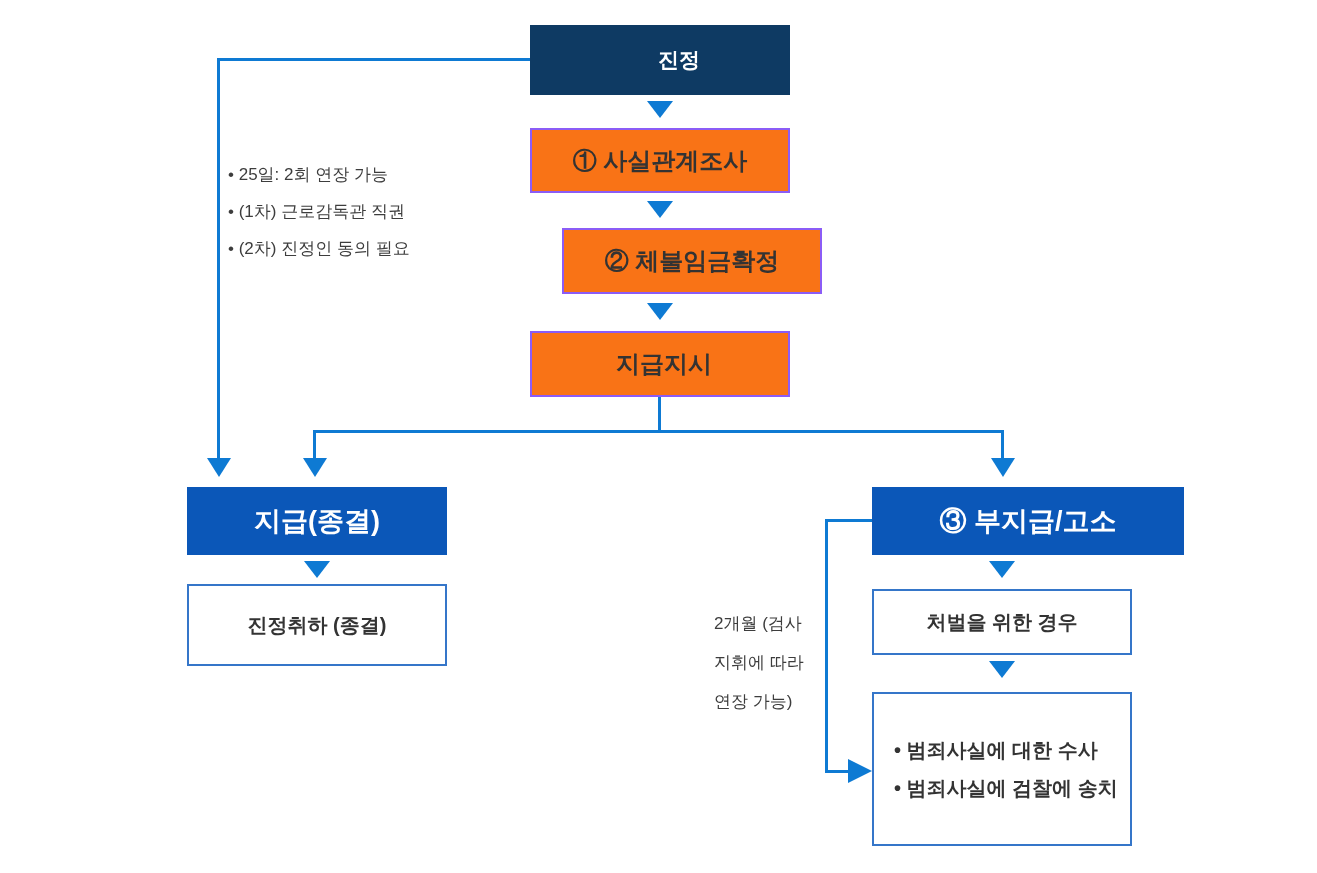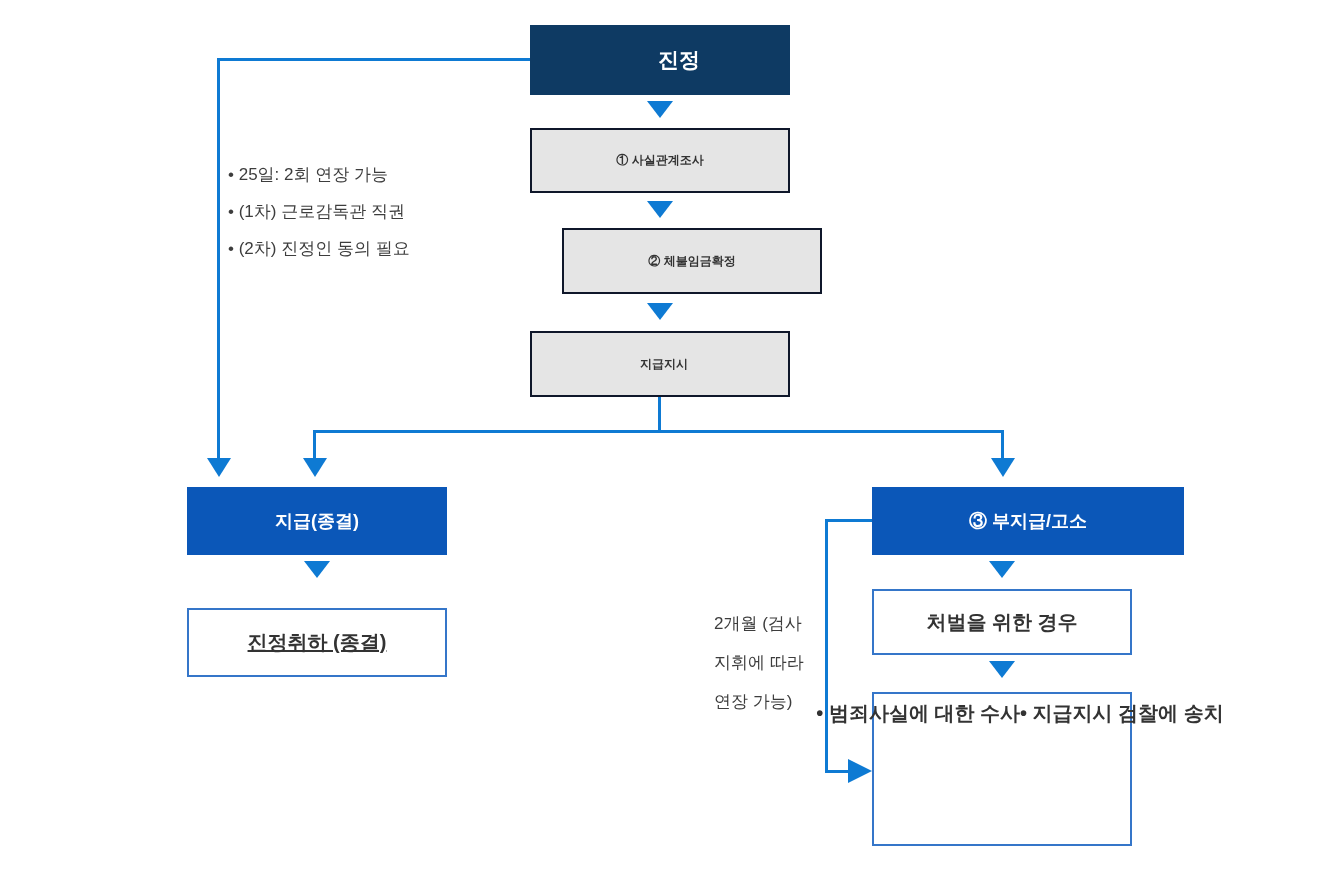--- a/index.html
+++ b/index.html
@@ -26,27 +26,27 @@
   }
   .box.dark {
     background: #0e3a63;
     color: #ffffff;
     font-size: 21px;
     padding-left: 38px;
   }
   .box.blue {
     background: #0b57b8;
     color: #ffffff;
-    font-size: 18px;
+    font-size: 27px;
   }
   .box.outline-muted {
-    background: #e5e5e5;
-    border: 2px solid #0f172a;
+    background: #f97316;
+    border: 2px solid #8b5cf6;
     color: #333333;
-    font-size: 12px;
+    font-size: 24px;
   }
   .box.outline-bright {
     background: #ffffff;
     border: 2px solid #3576c9;
     color: #333333;
     font-size: 20px;
   }
   .line {
     position: absolute;
     background: #0e7ad3;
@@ -83,24 +83,24 @@
     white-space: nowrap;
   }
   .note .note-line.bulleted::before {
     content: "\2022\00a0";
   }
   .note-right .note-line {
     line-height: 31px;
     margin-top: 8px;
   }
   .bullet-box {
-    flex-direction: row;
+    flex-direction: column;
     align-items: flex-start;
     justify-content: center;
-    padding-left: 36px;
+    padding-left: 20px;
     font-size: 19px;
     color: #333333;
     text-align: left;
   }
   .bullet-box .bullet-line {
     display: block;
     line-height: 38px;
     white-space: nowrap;
   }
   .bullet-box .bullet-line::before {
@@ -136,33 +136,33 @@
   <div class="line" style="left:313px; top:430px; width:3px; height:29px;"></div>
   <div class="tri-down head" style="left:303px; top:458px;"></div>
 
   <div class="line" style="left:1001px; top:430px; width:3px; height:29px;"></div>
   <div class="tri-down head" style="left:991px; top:458px;"></div>
 
   <div class="box blue" style="left:187px; top:487px; width:260px; height:68px;">지급(종결)</div>
 
   <div class="tri-down" style="left:304px; top:561px;"></div>
 
-  <div class="box outline-bright" style="left:187px; top:608px; width:260px; height:69px;text-decoration:underline;">진정취하 (종결)</div>
+  <div class="box outline-bright" style="left:187px; top:584px; width:260px; height:82px;">진정취하 (종결)</div>
 
   <div class="box blue" style="left:872px; top:487px; width:312px; height:68px;">③ 부지급/고소</div>
 
   <div class="tri-down" style="left:989px; top:561px;"></div>
 
   <div class="box outline-bright" style="left:872px; top:589px; width:260px; height:66px;">처벌을 위한 경우</div>
 
   <div class="tri-down" style="left:989px; top:661px;"></div>
 
   <div class="box outline-bright bullet-box" style="left:872px; top:692px; width:260px; height:154px;">
     <span class="bullet-line">범죄사실에 대한 수사</span>
-    <span class="bullet-line">지급지시 검찰에 송치</span>
+    <span class="bullet-line">범죄사실에 검찰에 송치</span>
   </div>
 
   <div class="line" style="left:825px; top:519px; width:47px; height:3px;"></div>
   <div class="line" style="left:825px; top:519px; width:3px; height:254px;"></div>
   <div class="line" style="left:825px; top:770px; width:26px; height:3px;"></div>
   <div class="tri-right" style="left:848px; top:759px;"></div>
 
   <div class="note" style="left:228px; top:156px;">
     <span class="note-line bulleted">25일: 2회 연장 가능</span>
     <span class="note-line bulleted">(1차) 근로감독관 직권</span>

